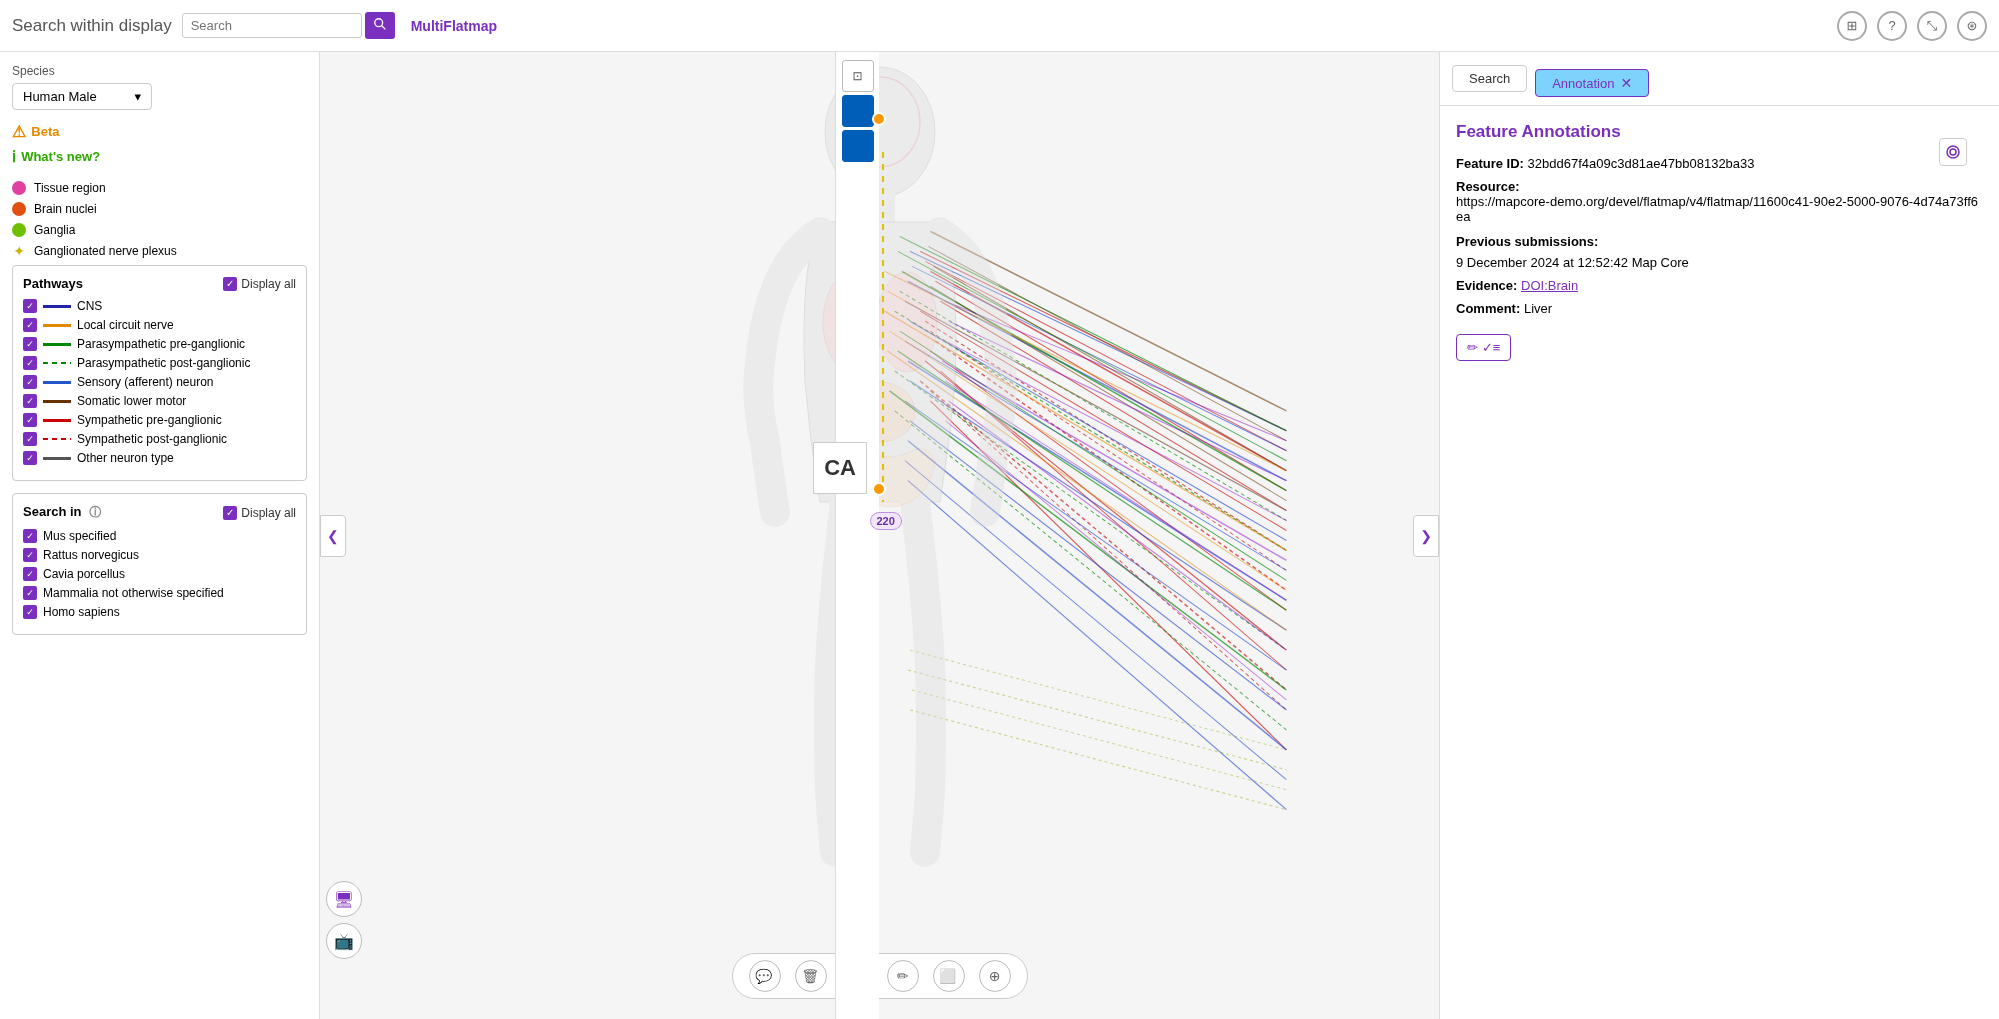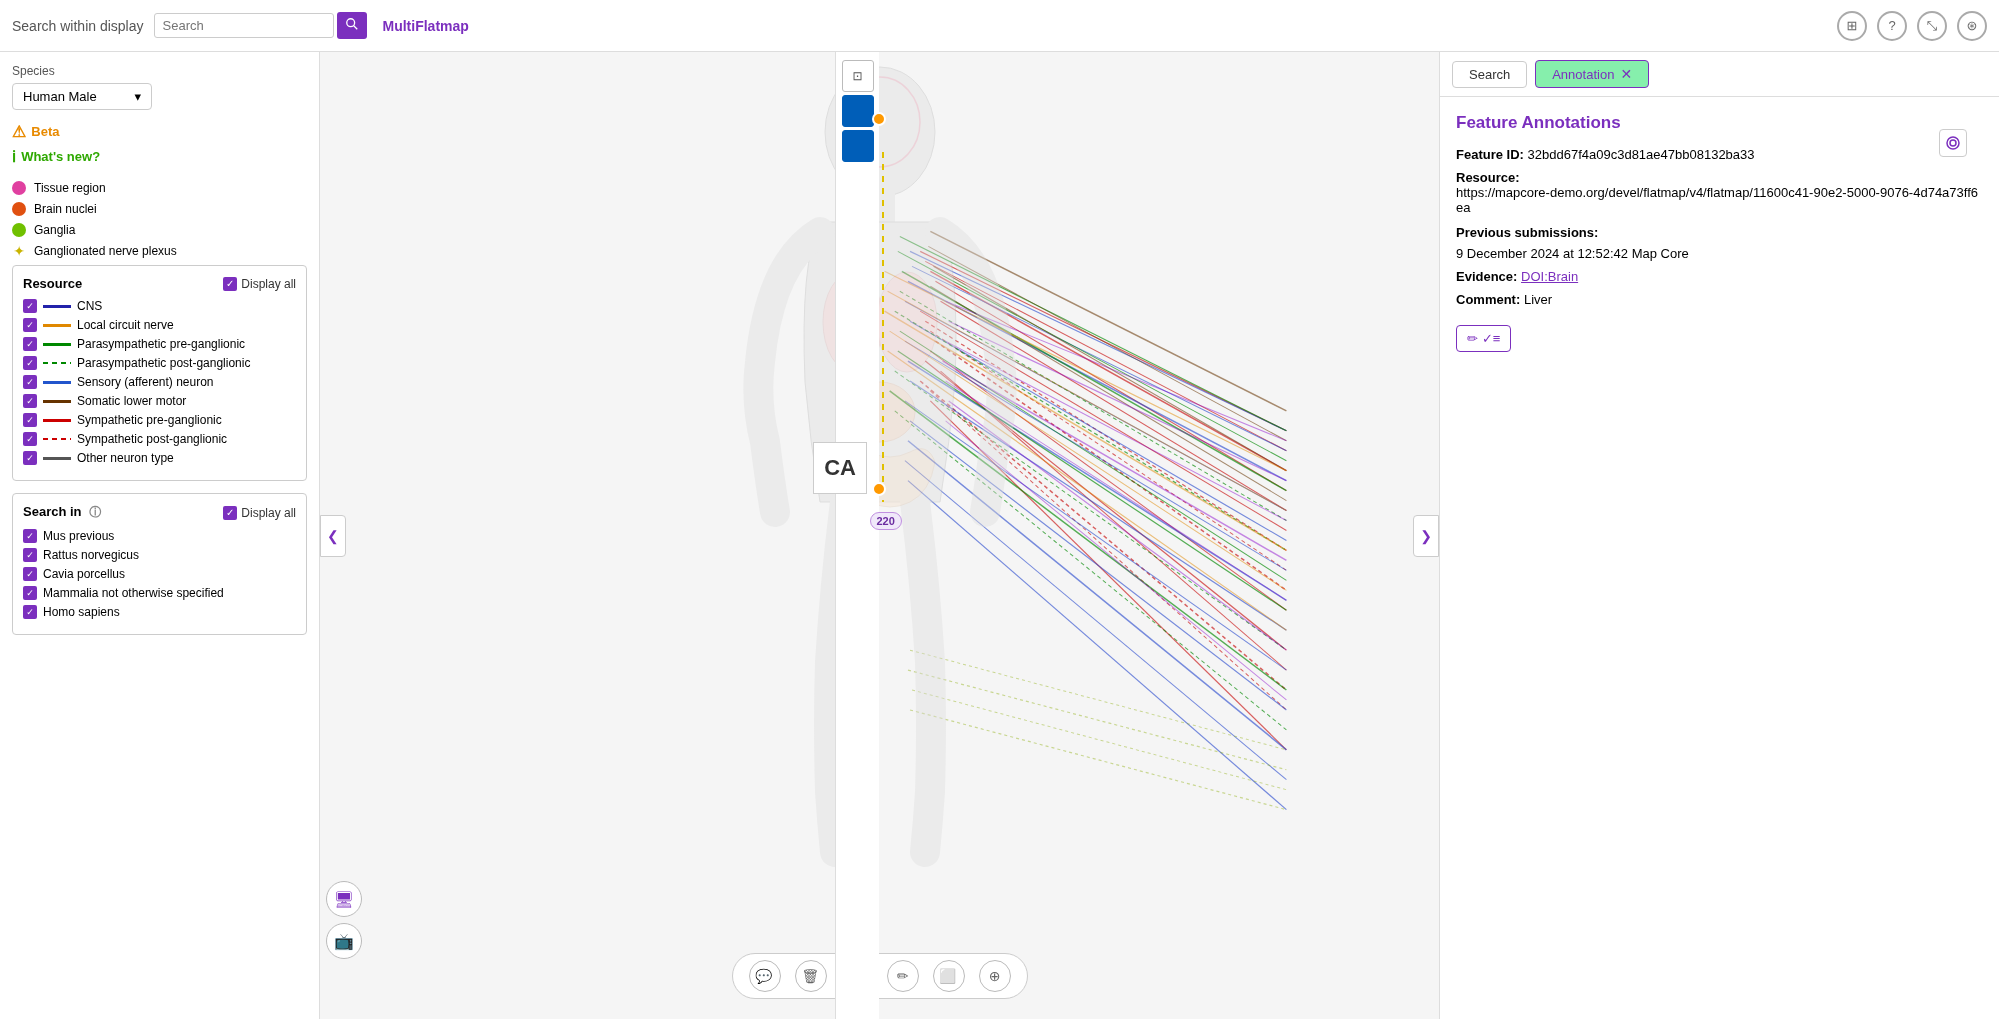--- a/index.html
+++ b/index.html
@@ -3,21 +3,21 @@
   <meta charset="utf-8">
   <style>
     * { box-sizing: border-box; margin: 0; padding: 0; }
     body { font-family: Arial, sans-serif; font-size: 13px; background: #f0f0f0; width: 1999px; height: 1019px; overflow: hidden; }
 
     
     .top-bar {
       display: flex; align-items: center; background: #fff; border-bottom: 1px solid #ddd;
       padding: 4px 12px; height: 52px; position: relative;
     }
-    .top-bar-title { font-size: 14px; color: #555; margin-right: 10px; }
+    .top-bar-title { font-size: 17px; color: #555; margin-right: 10px; }
     .top-bar-search-input {
       border: 1px solid #ccc; border-radius: 3px; padding: 4px 8px; font-size: 13px;
       width: 180px; outline: none;
     }
     .top-bar-search-btn {
       background: #7b2fbe; border: none; border-radius: 3px; padding: 5px 8px;
       cursor: pointer; margin-left: 3px;
     }
     .top-bar-search-btn svg { fill: white; width: 14px; height: 14px; }
     .top-bar-brand { color: #7b2fbe; font-weight: bold; font-size: 14px; margin-left: 16px; }
@@ -95,21 +95,21 @@
       background: #fff; color: #666; font-size: 14px;
     }
 
     
     .right-panel { width: 560px; background: #fff; border-left: 1px solid #ddd; flex-shrink: 0; display: flex; flex-direction: column; }
     .right-panel-tabs { display: flex; align-items: center; border-bottom: 1px solid #ddd; padding: 8px 12px; gap: 8px; }
     .tab-btn {
       padding: 5px 16px; border: 1px solid #ccc; border-radius: 4px; font-size: 13px;
       cursor: pointer; background: #fff; color: #333;
     }
-    .tab-btn.active { background: #86efac; border-color: #7b2fbe; color: #7b2fbe; display: flex; align-items: center; gap: 6px; }
+    .tab-btn.active { background: #7dd3fc; border-color: #7b2fbe; color: #7b2fbe; display: flex; align-items: center; gap: 6px; margin-top: 9px; }
     .tab-close { color: #7b2fbe; font-size: 14px; cursor: pointer; }
 
     .right-panel-content { padding: 16px; overflow-y: auto; flex: 1; }
     .annotations-title { color: #7b2fbe; font-size: 17px; font-weight: bold; margin-bottom: 14px; }
     .annot-field { margin-bottom: 8px; font-size: 13px; }
     .annot-field strong { font-weight: bold; }
     .annot-link { color: #7b2fbe; text-decoration: underline; cursor: pointer; }
     .hide-prev-link { color: #7b2fbe; cursor: pointer; font-size: 13px; margin-bottom: 10px; display: inline-block; }
     .prev-submissions-title { font-weight: bold; margin-top: 10px; margin-bottom: 6px; font-size: 13px; }
     .annotation-edit-btn {
@@ -211,21 +211,21 @@
       <div class="legend-dot" style="background:#70c000;"></div>
       <span>Ganglia</span>
     </div>
     <div class="legend-item">
       <div class="legend-star">✦</div>
       <span>Ganglionated nerve plexus</span>
     </div>
 
     <div class="section-box">
       <div class="section-header">
-        <span class="section-header-title">Resource</span>
+        <span class="section-header-title">Pathways</span>
         <label class="display-all-cb">
           <div class="cb-purple"></div>
           <span>Display all</span>
         </label>
       </div>
       <div class="pathway-item">
         <div class="pw-cb"></div>
         <div class="pw-line" style="background:#2222aa;"></div>
         <span>CNS</span>
       </div>
@@ -277,21 +277,21 @@
           <span>Search in</span>
           <span style="color:#888; font-size:12px; margin-left:4px;">ⓘ</span>
         </span>
         <label class="display-all-cb">
           <div class="cb-purple"></div>
           <span>Display all</span>
         </label>
       </div>
       <div class="studied-item">
         <div class="pw-cb"></div>
-        <span>Mus previous</span>
+        <span>Mus specified</span>
       </div>
       <div class="studied-item">
         <div class="pw-cb"></div>
         <span>Rattus norvegicus</span>
       </div>
       <div class="studied-item">
         <div class="pw-cb"></div>
         <span>Cavia porcellus</span>
       </div>
       <div class="studied-item">

